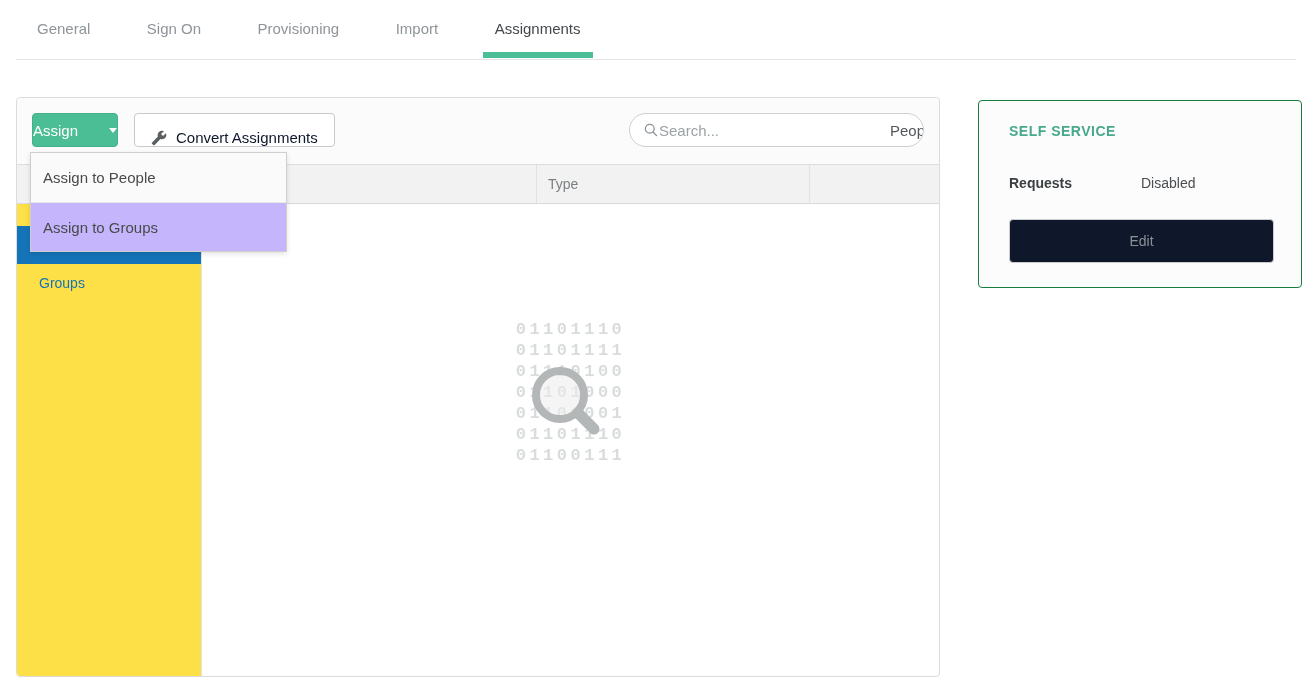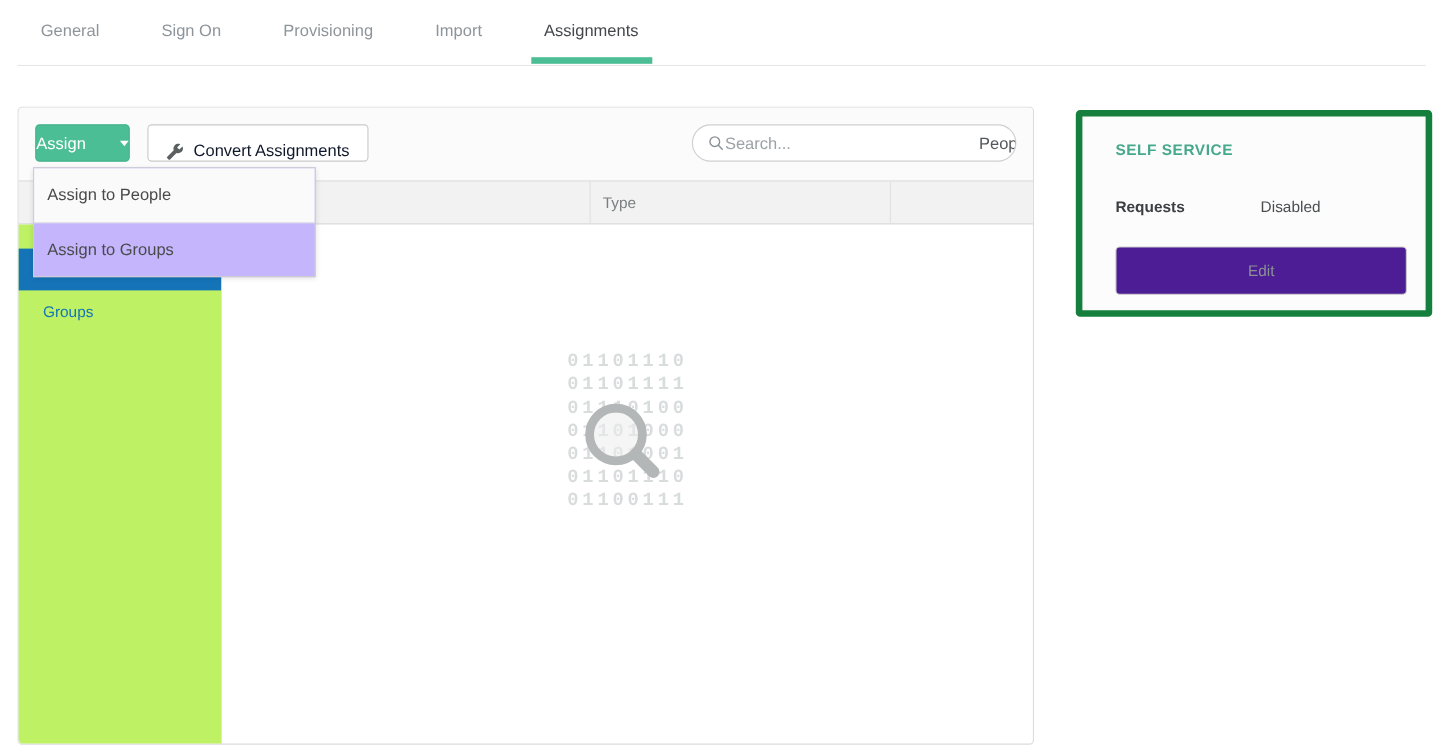--- a/index.html
+++ b/index.html
@@ -42,21 +42,21 @@
   .pill-divider { width:1px; height:100%; background:#d8d8d8; }
   .pill-filter { width:88px; height:100%; display:flex; align-items:center;
                  justify-content:flex-end; gap:7px; font-size:15px; color:#54585b; cursor:pointer;margin-left:32px; }
   .pill-filter .caret { color:#6d7277; }
 
   .thead { position:absolute; left:0; top:66px; right:0; height:40px; background:#f2f2f2;
            border-top:1px solid #ddd; border-bottom:1px solid #d9d9d9; }
   .col-div { position:absolute; top:0; bottom:0; width:1px; background:#e1e1e1; }
   .th { position:absolute; top:0; line-height:38px; font-size:14px; color:#7a7f82; }
 
-  .sidebar { position:absolute; left:0; top:106px; bottom:0; width:185px; background:#bef264;
+  .sidebar { position:absolute; left:0; top:106px; bottom:0; width:185px; background:#fde047;
              border-right:1px solid #e3e3e3; border-radius:0 0 0 4px; padding-top:22px; }
   .side-item { height:38px; line-height:38px; padding-left:22px; font-size:14px;
                color:#1574b8; cursor:pointer; }
   .side-item.selected { background:#1574b8; color:#fff; }
 
   .content { position:absolute; left:185px; top:106px; right:0; bottom:0; text-align:center;font-weight:bold; }
   .binary-wrap { position:relative; display:inline-block; margin-top:115px; }
   .binary-row { font-family:"Liberation Mono", monospace; font-size:17px; line-height:21px;
                 letter-spacing:3.5px; color:#d9dcdd; white-space:pre; }
   .magnifier { position:absolute; left:8px; top:40px; }
@@ -65,27 +65,27 @@
   
   .assign-menu { position:absolute; left:30px; top:152px; width:257px; background:#c4b5fd;
                  border:1px solid #cfcfcf; box-shadow:0 2px 5px rgba(0,0,0,0.12); }
   .menu-item { height:49px; line-height:49px; padding-left:12px; font-size:15px;
                color:#4a4a4a; cursor:pointer; }
   .menu-item.first { background:#fafafa; }
   .menu-item + .menu-item { border-top:1px solid #e8e8e8; }
 
   
   .card { position:absolute; left:978px; top:100px; width:324px; height:188px;
-          background:#fcfcfc; border:6px solid #15803d; border-radius:4px; }
+          background:#fcfcfc; border:1px solid #15803d; border-radius:4px; }
   .card-title { position:absolute; left:30px; top:22px; font-size:14px; font-weight:bold;
                 letter-spacing:0.5px; color:#47a98c; }
   .card-label { position:absolute; left:30px; top:74px; font-size:14px; font-weight:bold; color:#3c4043; }
   .card-value { position:absolute; left:162px; top:74px; font-size:14px; color:#4a4e51; }
   .btn-edit { position:absolute; left:30px; top:118px; width:265px; height:44px;
-              background:#4c1d95; border:1px solid #ccc; border-radius:4px;
+              background:#0f172a; border:1px solid #ccc; border-radius:4px;
               font-size:14px; color:#8b9195; cursor:pointer;
               display:flex; align-items:center; justify-content:center; }
   svg { display:block; }
 </style>
 </head>
 <body>
 
 <div class="page">
 
   <div class="tabs-bar">

